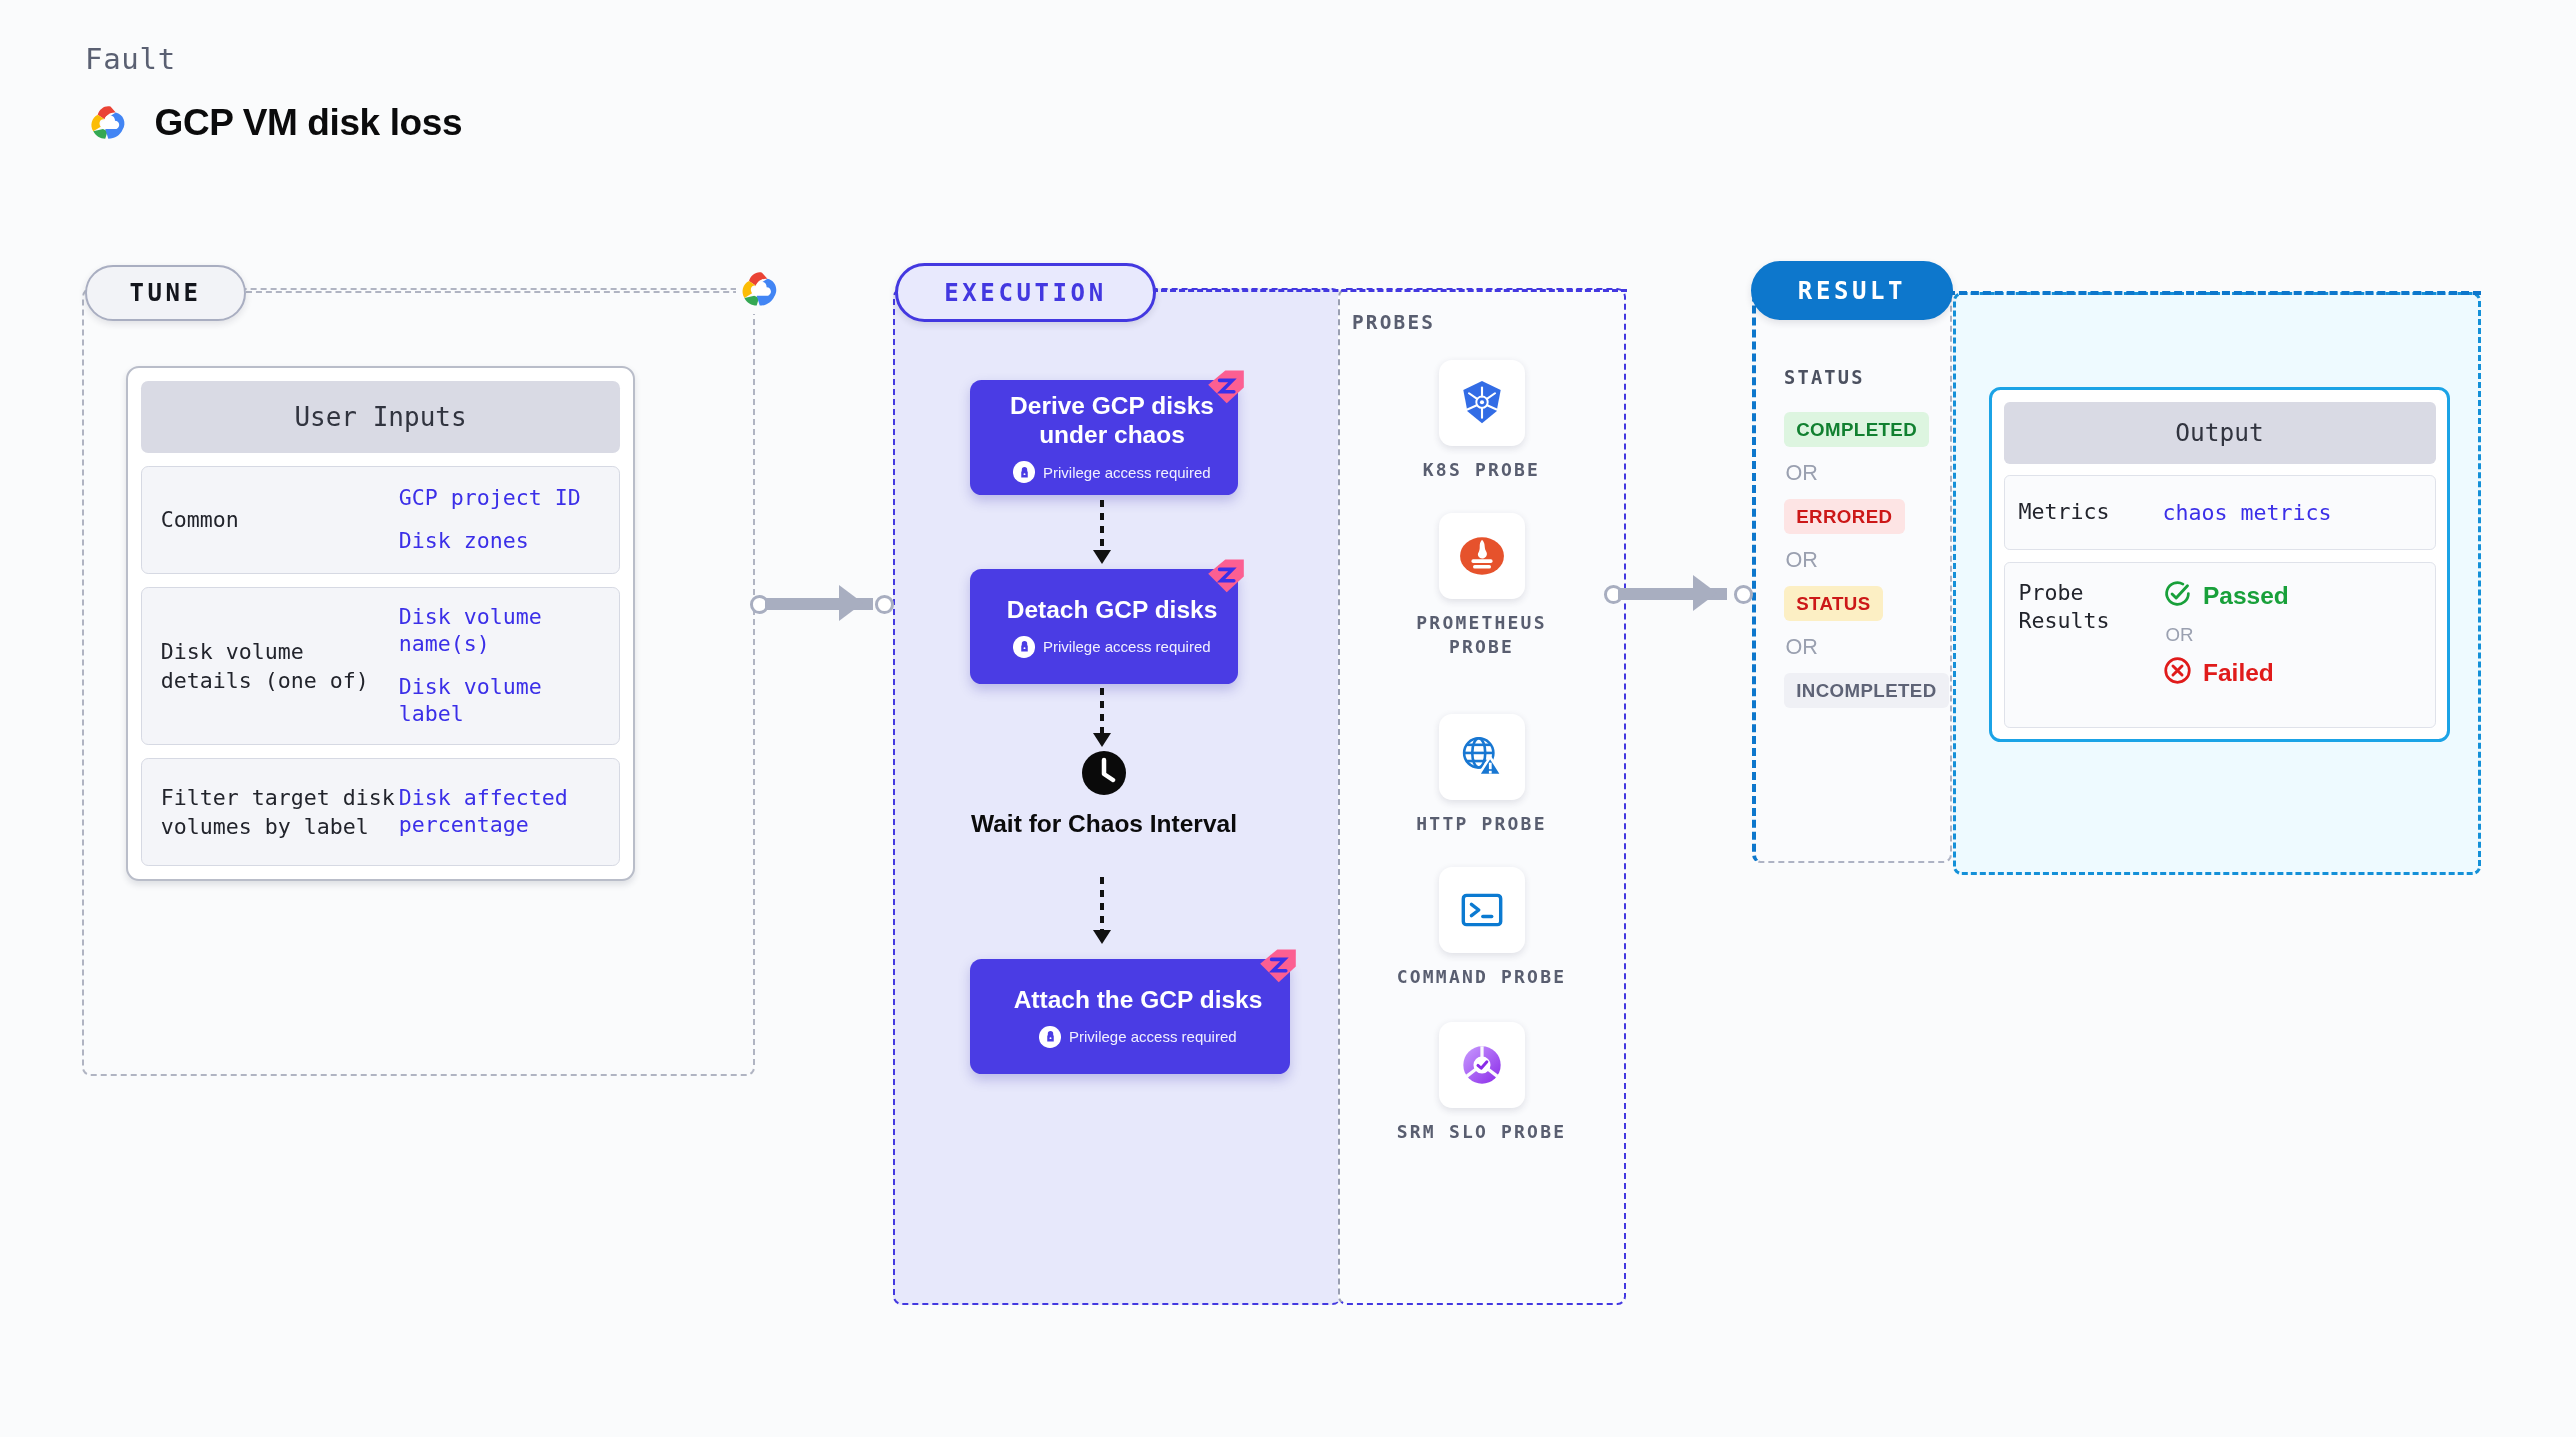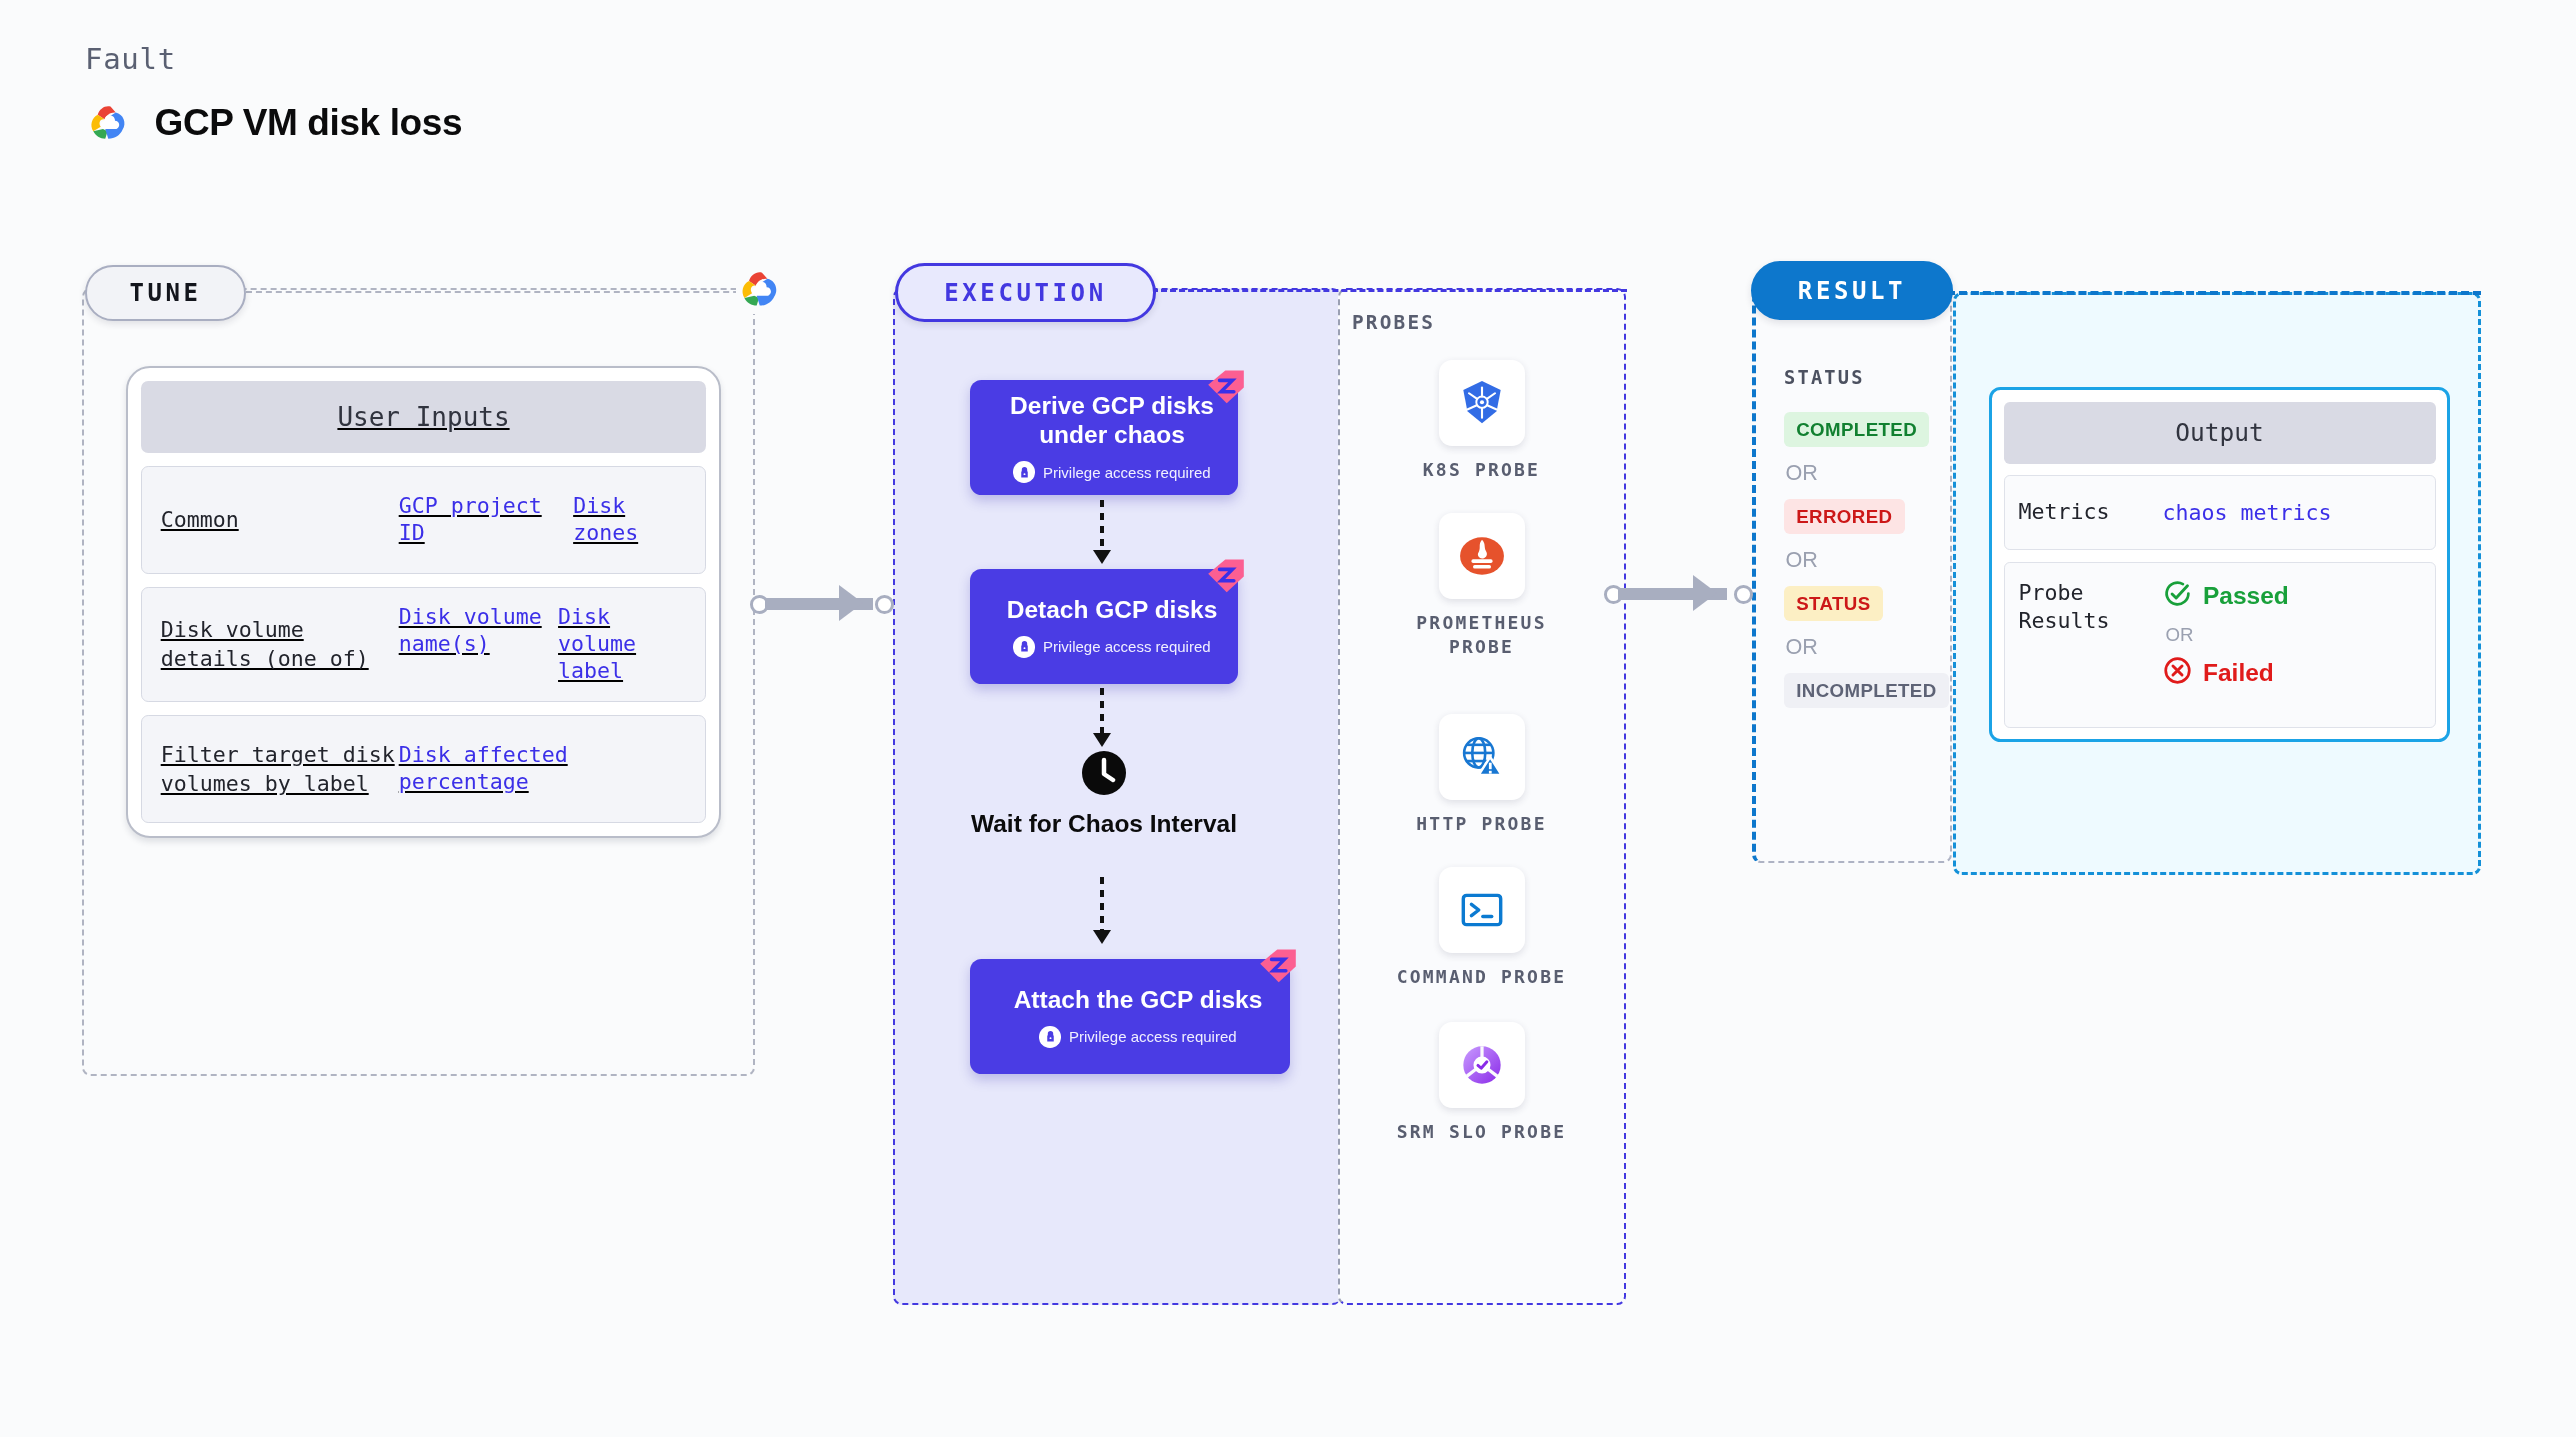--- a/index.html
+++ b/index.html
@@ -68,42 +68,42 @@
     border-right: 2.2px dashed #aeb3c4;
     background: #fafbfd;
   }
   .region-output {
     left: 1953px; top: 292px; width: 528px; height: 583px;
     border: 3.6px dashed #1490d8; background: #eefaff;
   }
 
   
   .ui-card {
-    position: absolute; left: 126px; top: 366px; width: 595px;
-    background: #ffffff; border: 2.2px solid #b9bdc9; border-radius: 24px;
-    padding: 13px; box-shadow: 0 3.6px 6.5px rgba(40,45,70,.13); text-decoration: underline;
+    position: absolute; left: 126px; top: 366px; width: 509px;
+    background: #ffffff; border: 2.2px solid #b9bdc9; border-radius: 13px;
+    padding: 13px; box-shadow: 0 3.6px 6.5px rgba(40,45,70,.13);
   }
   .ui-head {
     background: #d9dae4; border-radius: 7.2px; height: 72px;
     display: flex; align-items: center; justify-content: center;
     font-family: "DejaVu Sans Mono", monospace; font-size: 26px;
     color: #31343f; margin-bottom: 13px;
   }
   .ui-row {
     display: flex; align-items: center; background: #f4f5f9;
     border: 1.4px solid #d6d9e3; border-radius: 7.2px;
     margin-bottom: 13px; min-height: 108px; padding: 16px 18.7px;
   }
   .ui-row:last-child { margin-bottom: 0; }
   .ui-key {
     width: 238px; flex: 0 0 238px;
     font-family: "DejaVu Sans Mono", monospace; font-size: 21.6px;
     color: #22242c; line-height: 1.35;
   }
-  .ui-vals { display: flex; flex-direction: row; gap: 16px; }
+  .ui-vals { display: flex; flex-direction: column; gap: 16px; }
   .ui-val {
     font-family: "DejaVu Sans Mono", monospace; font-size: 21.6px;
     color: #3b2fe8; line-height: 1.25;
   }
 
   
   .step {
     position: absolute; background: #4a3ce4; border-radius: 11.5px;
     color: #ffffff; box-shadow: 0 5.8px 11.5px rgba(60,50,180,.25);
     display: flex; flex-direction: column; align-items: center; justify-content: center; padding-left: 16px;

